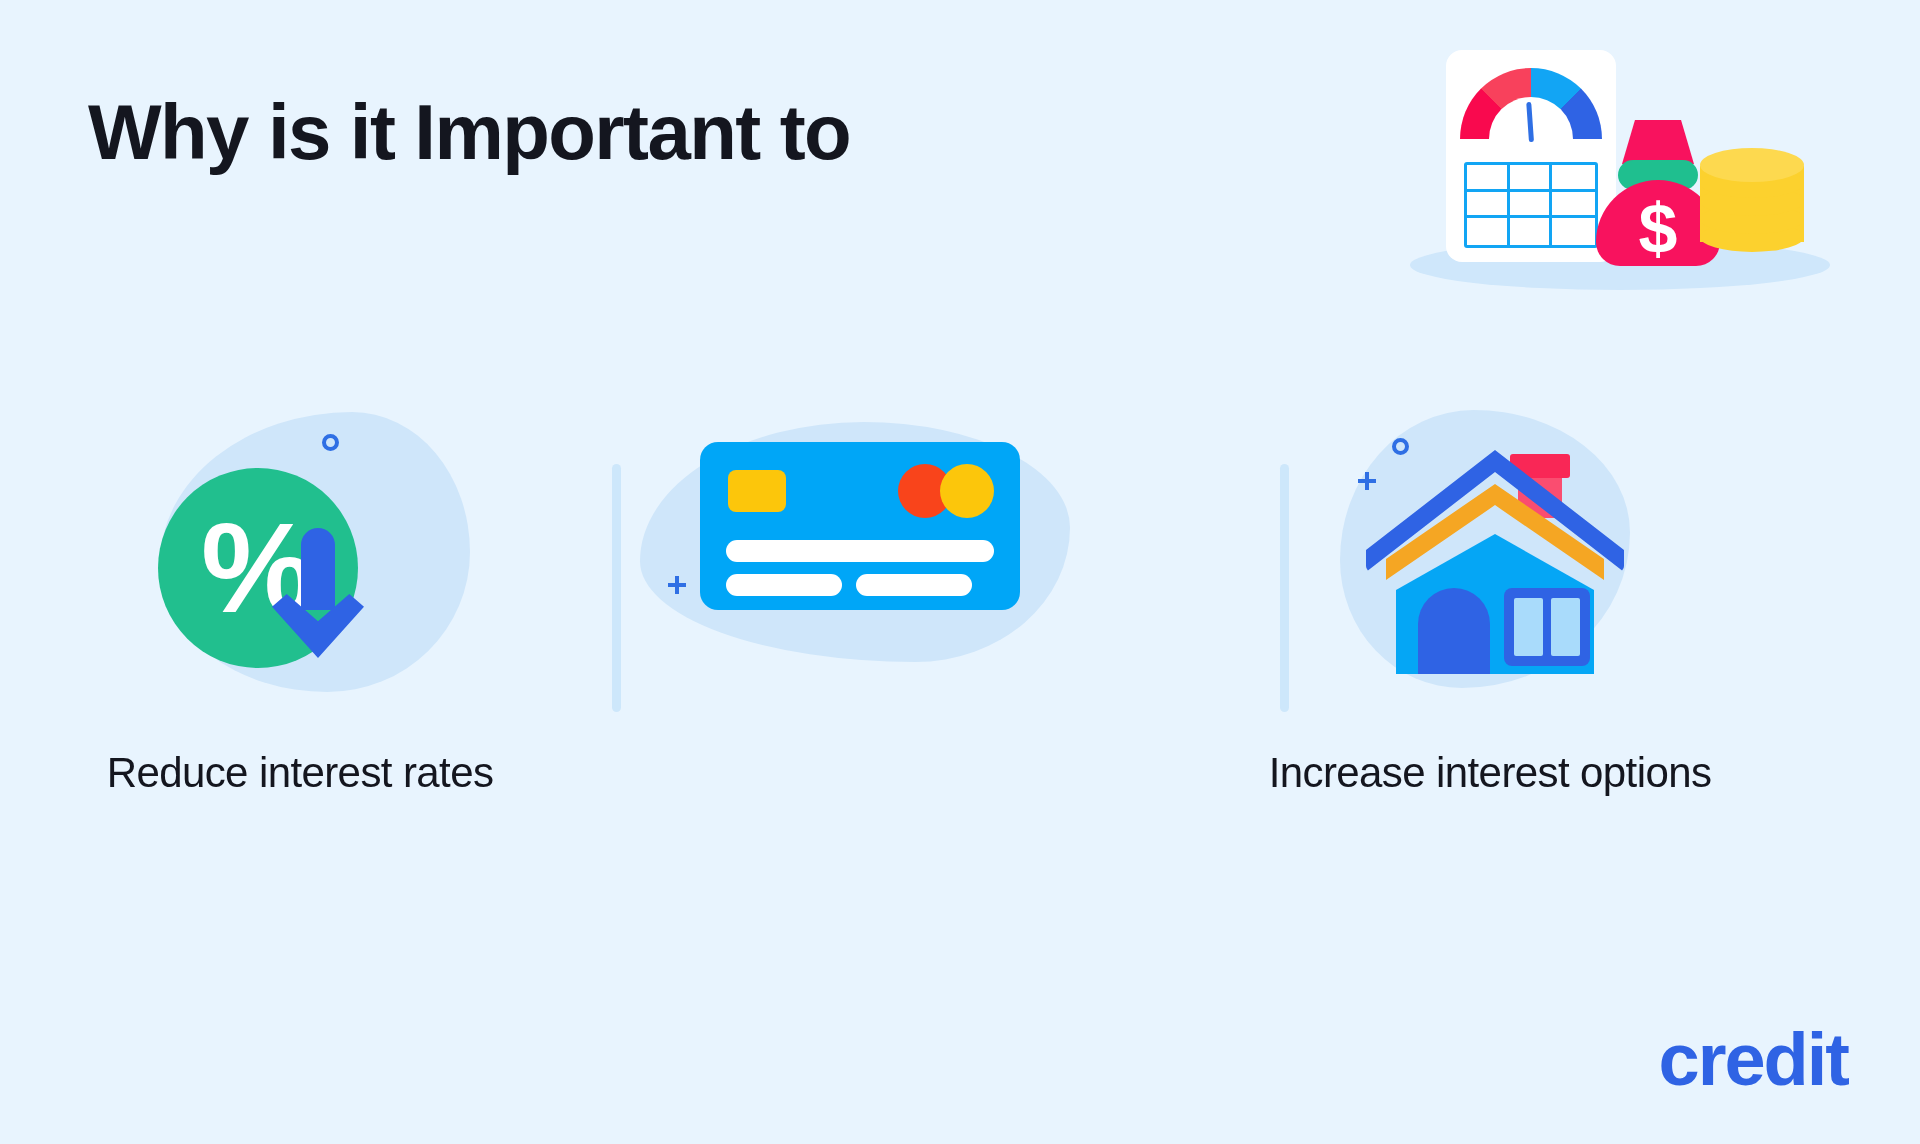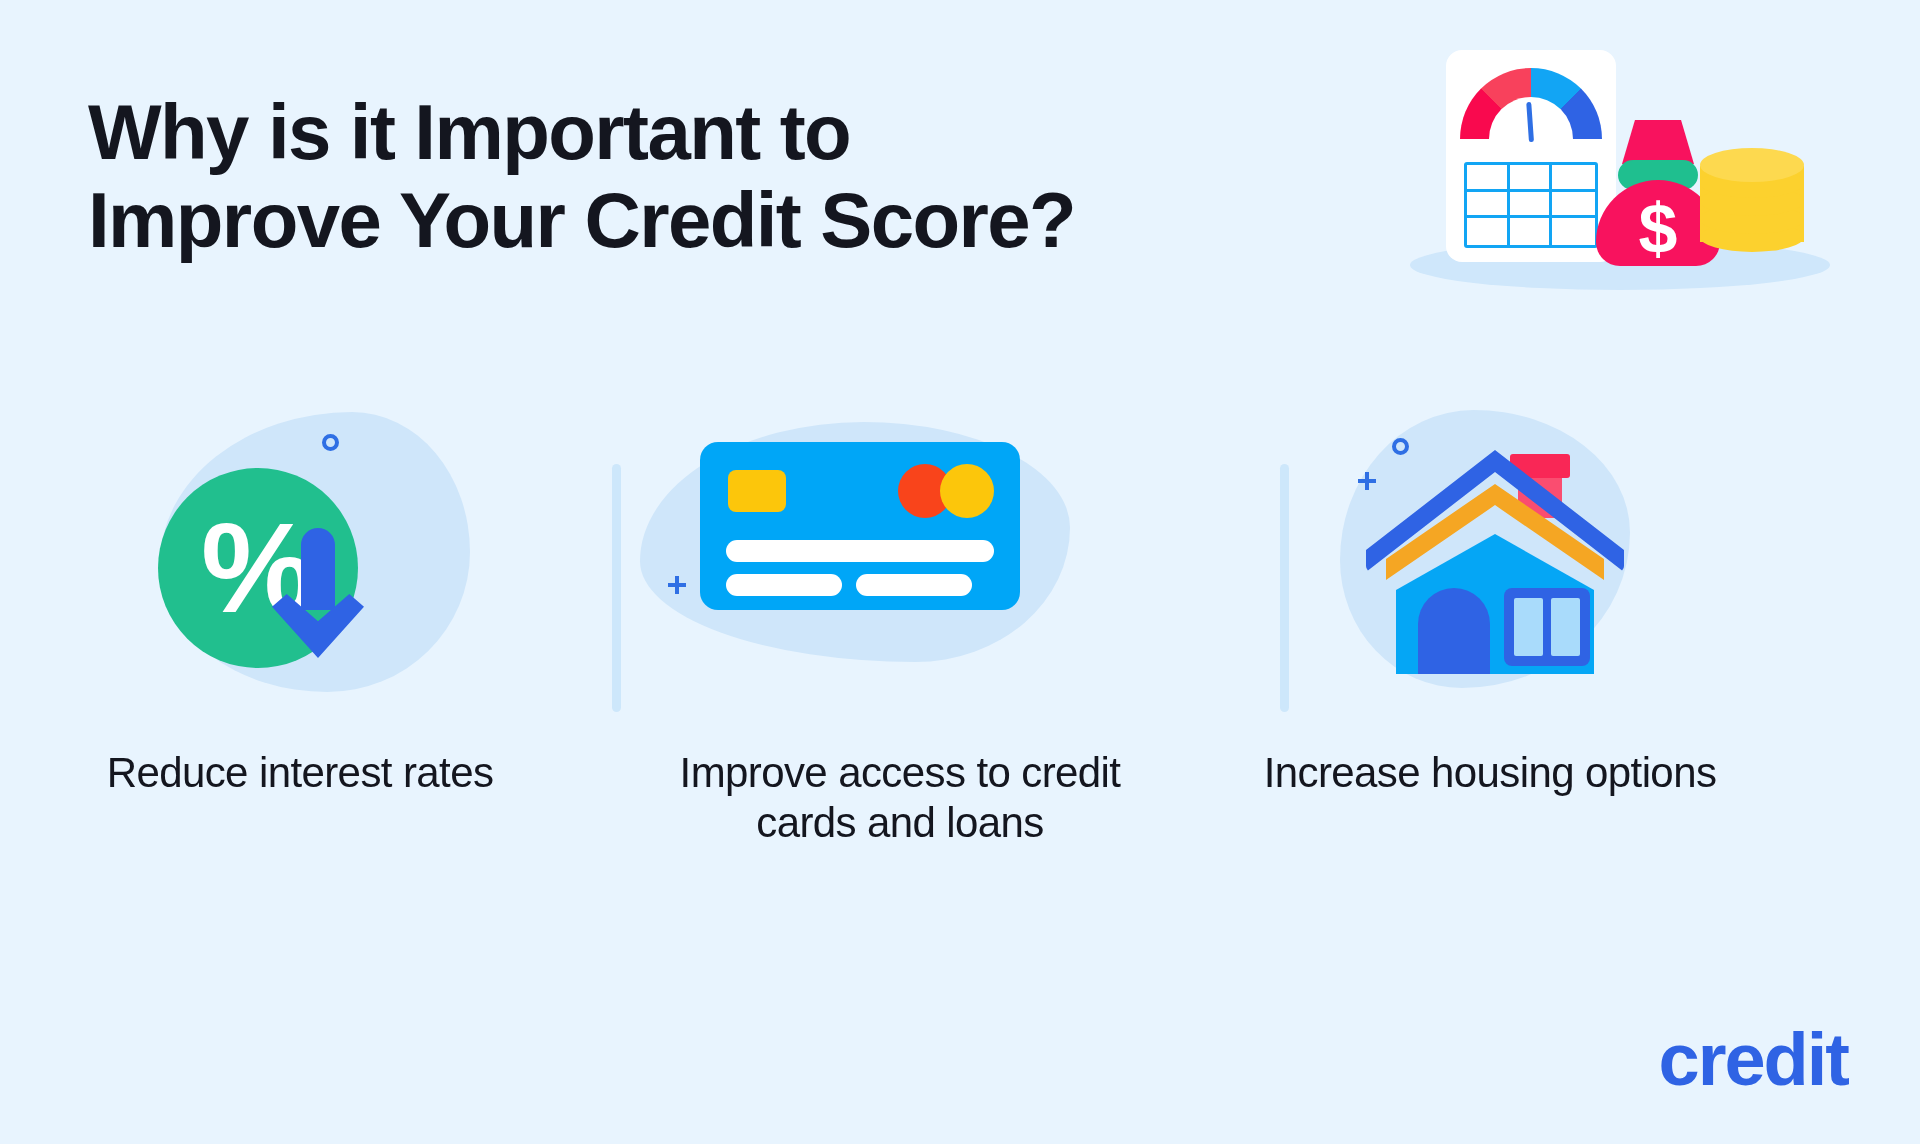--- a/index.html
+++ b/index.html
@@ -213,21 +213,20 @@
     font-size:74px; font-weight:700; color:#2F63E4; letter-spacing:-2px;
   }
 </style>
 </head>
 <body>
 
 <div class="stage">
 
   <h1 class="title">
     <span class="ln">Why is it Important to</span>
-    <span class="ln">Improve Your Credit Score?</span>
   </h1>
 
   <div class="hero">
     <div class="hero-shadow"></div>
 
     <div class="score-card">
       <div class="gauge">
         <div class="seg" style="background:conic-gradient(from 270deg,#F9094E 0deg 45deg,#F8415C 45deg 90deg,#12A5F4 90deg 135deg,#2F63E4 135deg 180deg,transparent 180deg 360deg);"></div>
         <div class="mask"></div>
         <div class="needle"></div>
@@ -294,41 +293,40 @@
           <div class="cc-chip"></div>
           <div class="cc-logo">
             <span class="l"></span>
             <span class="r"></span>
           </div>
           <div class="cc-line cc-l1"></div>
           <div class="cc-line cc-l2"></div>
           <div class="cc-line cc-l3"></div>
         </div>
       </div>
-      <div class="caption">Improve access to credit cards and loans</div>
     </div>
 
     <div class="col col-3">
       <div class="icon-wrap">
         <div class="blob blob-c"></div>
         <span class="mk-circle" style="left:162px; top:38px;"></span>
         <span class="mk-plus" style="left:128px; top:72px;"></span>
         <div class="house">
           <div class="chimney"></div>
           <div class="chimney-cap"></div>
           <div class="body-h"></div>
           <div class="roof-trim"></div>
           <div class="roof"></div>
           <div class="door"></div>
           <div class="window">
             <i></i>
             <i></i>
           </div>
         </div>
       </div>
-      <div class="caption">Increase housing options</div>
+      <div class="caption">Increase interest options</div>
     </div>
 
   </div>
 
   <div class="brand">credit</div>
 
 </div>
 
 </body></html>

